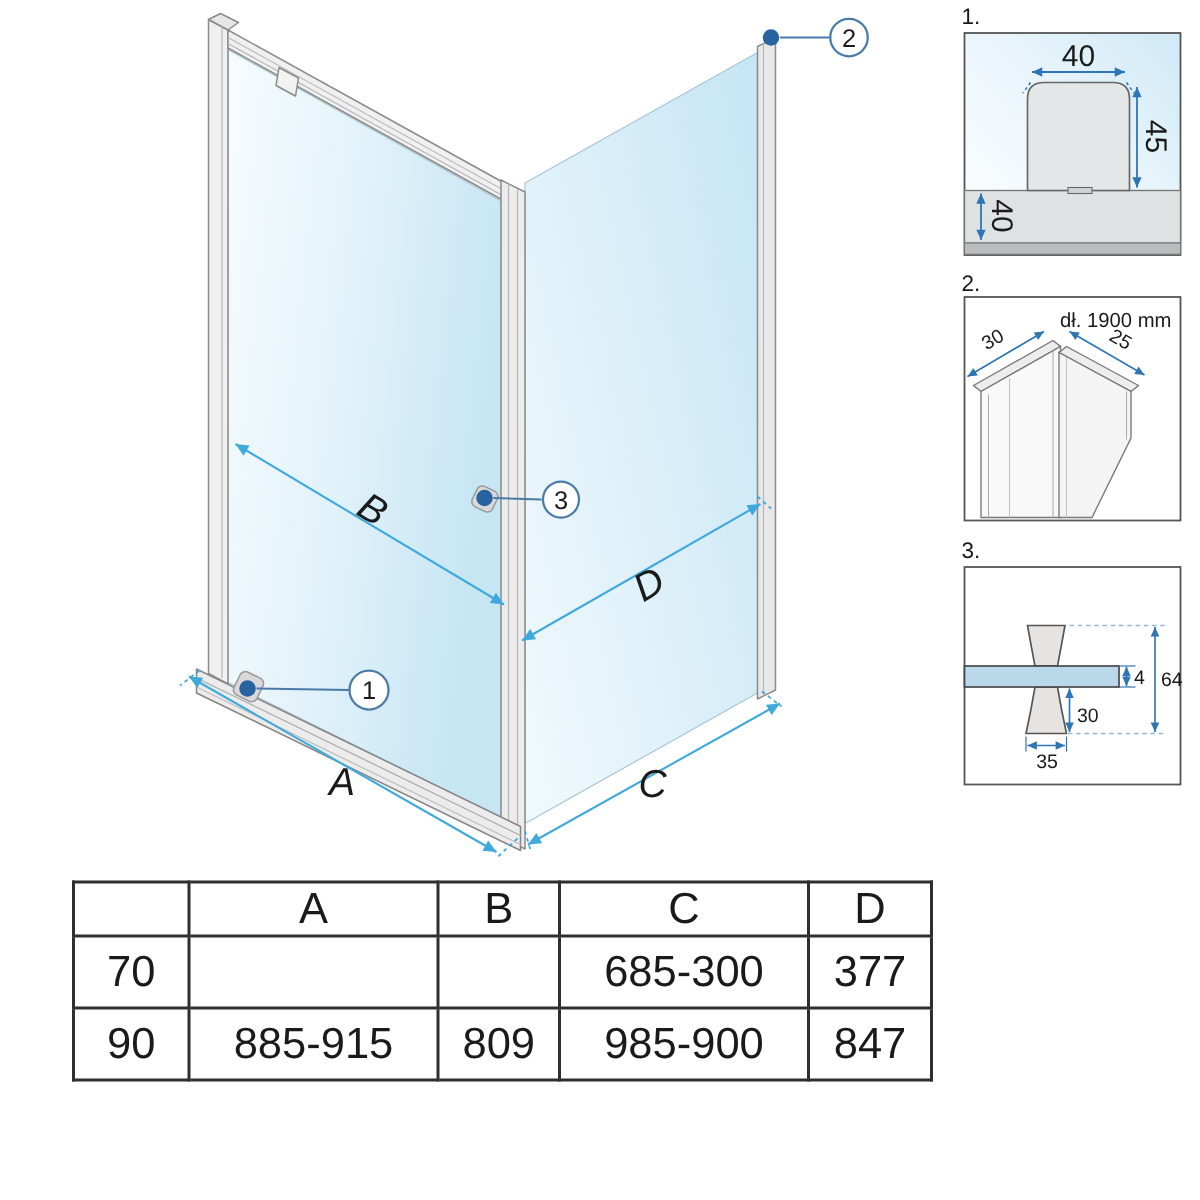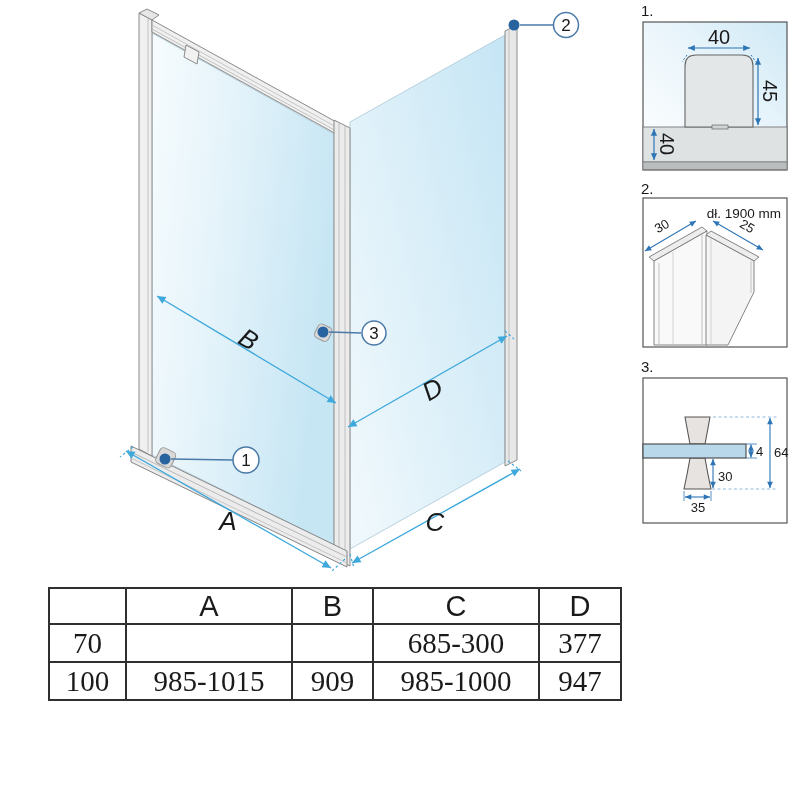--- a/index.html
+++ b/index.html
@@ -14,21 +14,21 @@
   .det2num{font-size:13px;}
   .det3num{font-size:13px;}
   .detnote{font-size:13.5px;}
   
   #size-table-wrap{position:absolute;left:48px;top:587px;}
   table.sizes{border-collapse:collapse;table-layout:fixed;}
   table.sizes th,table.sizes td{
      border:2px solid #2f2f2f;text-align:center;vertical-align:middle;
      font-weight:400;padding:0;font-size:29px;line-height:1;}
   table.sizes thead tr{height:36px;}
-  table.sizes tbody tr{height:38px;font-family:Liberation Serif, serif;}
+  table.sizes tbody tr{height:48px;}
 </style>
 </head>
 <body>
 
 <div id="stage">
 
 <svg id="drawing" width="800" height="580" viewBox="0 0 800 580">
   <defs>
     <linearGradient id="gradDoor" x1="0" y1="0" x2="1" y2="0.3">
       <stop offset="0" stop-color="#f7fcfe"></stop>
@@ -225,23 +225,23 @@
     </thead>
     <tbody>
       <tr>
         <td>70</td>
         <td></td>
         <td></td>
         <td>685-300</td>
         <td>377</td>
       </tr>
       <tr>
-        <td>100</td>
-        <td>985-1015</td>
-        <td>909</td>
-        <td>985-1000</td>
-        <td>947</td>
+        <td>90</td>
+        <td>885-915</td>
+        <td>809</td>
+        <td>985-900</td>
+        <td>847</td>
       </tr>
     </tbody>
   </table>
 </div>
 
 </div>
 
 </body></html>

